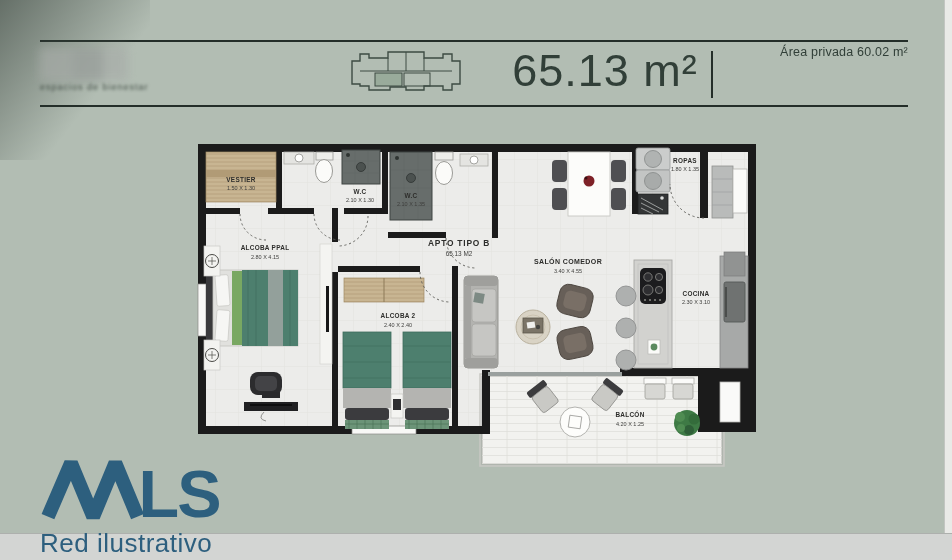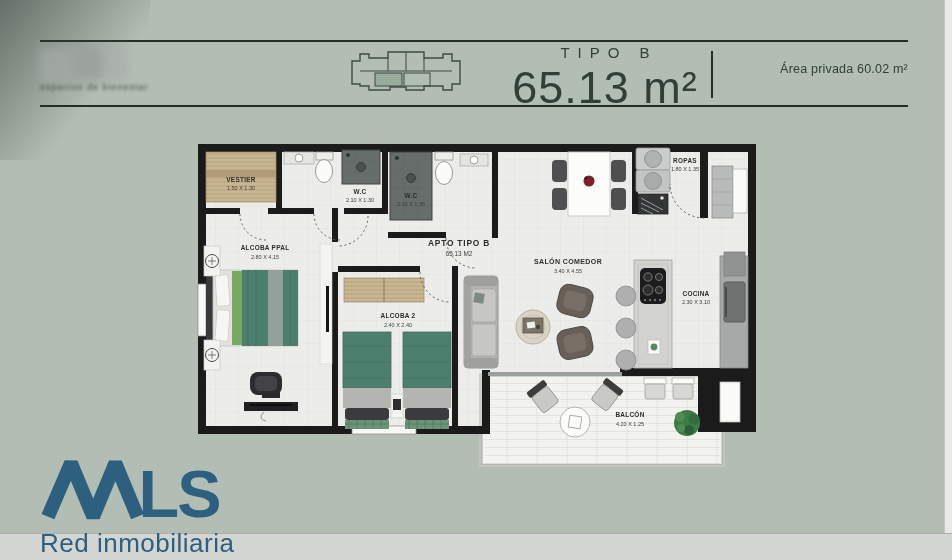--- a/index.html
+++ b/index.html
@@ -14,21 +14,21 @@
   .rule-bottom{top:105px;}
   .blur-logo{position:absolute;left:40px;top:48px;width:88px;height:33px;filter:blur(5px);
          background:linear-gradient(90deg,#a2a8a3 0 38%,#9ba19d 38% 72%,#aab0ab 72%);opacity:.85;}
   .blur-caption{position:absolute;left:40px;top:82px;width:140px;font-size:9px;color:#47524a;
          letter-spacing:1px;filter:blur(1.7px);}
   .keyplan{position:absolute;left:348px;top:44px;}
   .type-block{position:absolute;left:505px;top:44px;width:200px;text-align:center;color:#313f38;}
   .type-label{font-size:15px;letter-spacing:8px;font-weight:500;text-indent:8px;}
   .area-value{font-size:45px;font-weight:500;margin-top:1px;letter-spacing:1px;}
   .vdivider{position:absolute;left:711px;top:51px;width:2px;height:47px;background:#242e29;}
-  .area-block{position:absolute;left:716px;top:45px;width:192px;text-align:right;color:#313f38;margin-top:17px;}
+  .area-block{position:absolute;left:716px;top:45px;width:192px;text-align:right;color:#313f38;}
   .private-area{font-size:12.5px;font-weight:500;letter-spacing:.2px;}
   .disclaimer{margin-top:4px;font-size:7.6px;line-height:9.6px;color:#44524a;}
   .floorplan{position:absolute;left:192px;top:136px;width:568px;height:332px;}
   .brand{position:absolute;left:40px;top:452px;width:220px;z-index:5;}
   .brand-tagline{font-size:26px;color:#2d5f7e;margin-top:0px;letter-spacing:.5px;}
   svg text{font-family:"Liberation Sans",sans-serif;}
   .rn{font-size:6.4px;font-weight:700;fill:#2d2d2b;letter-spacing:.3px;}
   .rn2{font-size:7px;font-weight:700;fill:#2d2d2b;letter-spacing:.4px;}
   .rd{font-size:5.5px;fill:#3e3e3c;}
   .big{font-size:8.4px;font-weight:700;fill:#2d2d2b;letter-spacing:.8px;}
@@ -53,21 +53,20 @@
     <g fill="none" stroke="#3d4b43" stroke-width="1.4">
       <path d="M4,17 L12,17 L12,10 L21,10 L21,14 L40,14 L40,8 L76,8 L76,14 L95,14 L95,10 L104,10 L104,17 L112,17 L112,40 L104,40 L104,46 L95,46 L95,42 L76,42 L76,46 L58,46 L58,43 L42,43 L42,46 L21,46 L21,42 L12,42 L12,40 L4,40 Z"></path>
       <path d="M12,27 H104" stroke-width="1"></path>
       <path d="M58,8 V27 M40,14 V27 M76,14 V27" stroke-width="1"></path>
       <rect x="56" y="29" width="26" height="13" stroke-width="1"></rect>
     </g>
     <rect x="27" y="29" width="27" height="13" fill="#99ab9b" stroke="#3d4b43" stroke-width="1"></rect>
   </svg>
 
   <div class="type-block">
-    <div class="type-label">TIPO B</div>
     <div class="area-value">65.13 m²</div>
   </div>
 
   <div class="vdivider"></div>
 
   <div class="area-block">
     <div class="private-area">Área privada 60.02 m²</div>
   </div>
 
   <div class="floorplan">
@@ -350,16 +349,16 @@
       <path d="M512 82 A34 34 0 0 1 478 48"></path>
     </g>
   </svg>
   </div>
 
   <div class="brand">
     <svg width="195" height="72" viewBox="0 0 210 78">
       <path d="M8,70 33,12 57,70 81,12 105,70" fill="none" stroke="#2d5f7e" stroke-width="15" stroke-linejoin="bevel"></path>
       <text x="106" y="70" font-size="72" font-weight="bold" fill="#2d5f7e" letter-spacing="-2">LS</text>
     </svg>
-    <div class="brand-tagline">Red inmobiliaria</div>
+    <div class="brand-tagline">Red ilustrativo</div>
   </div>
 
 </div>
 
 </body></html>

